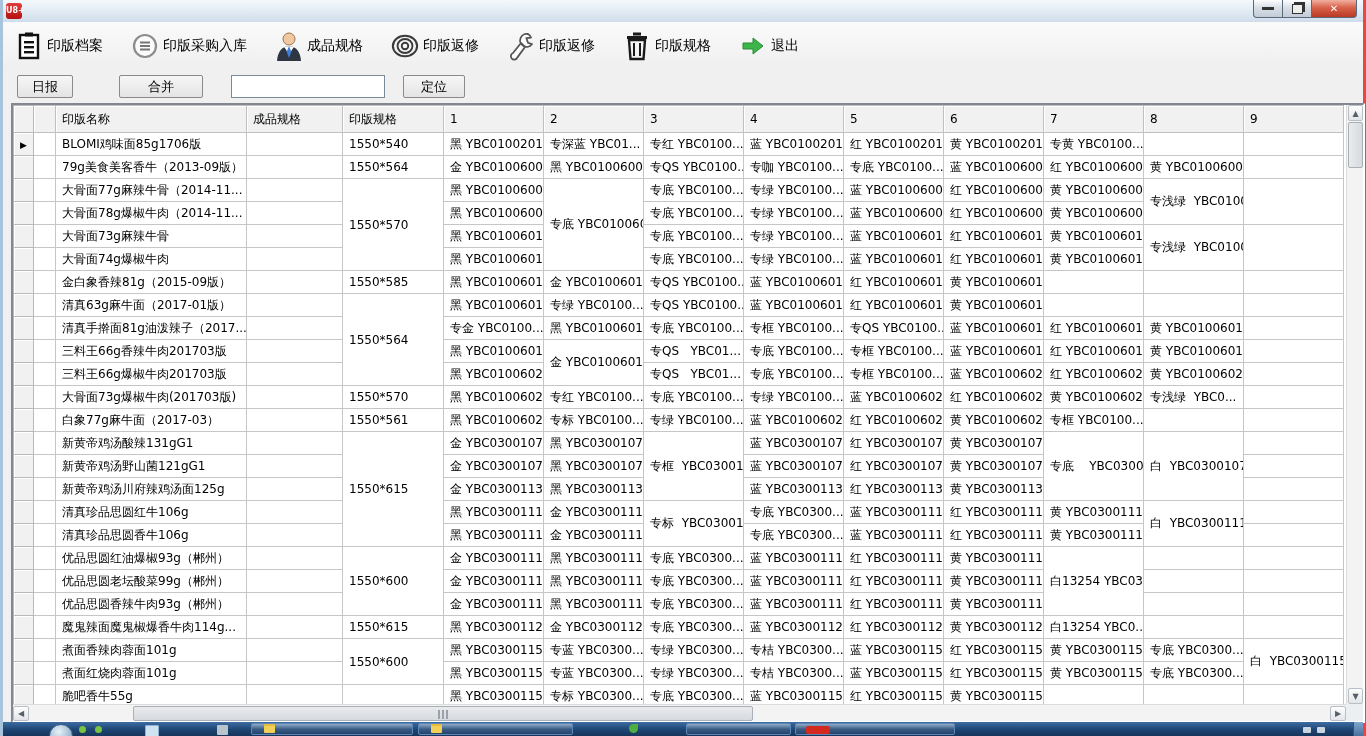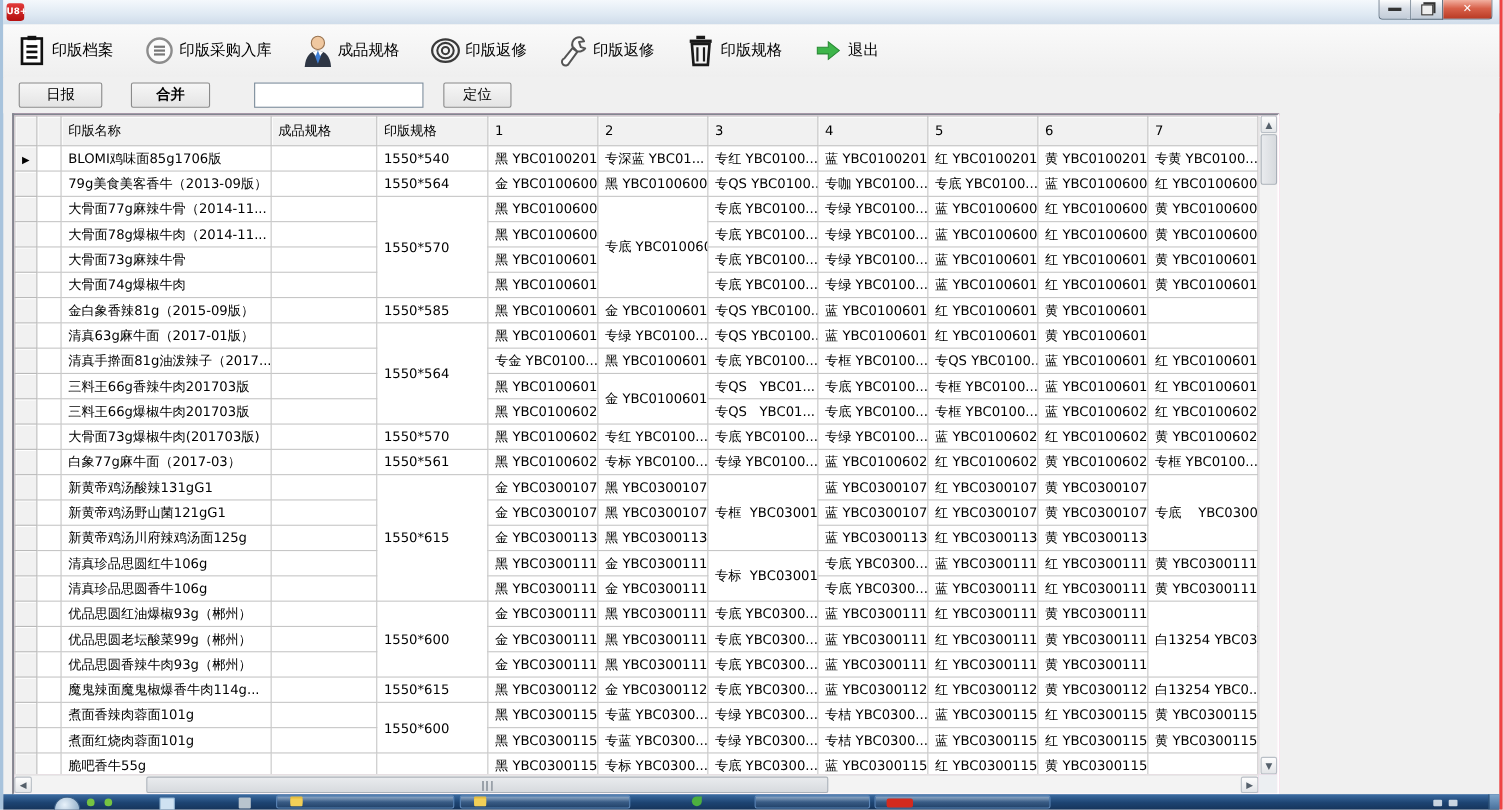--- a/index.html
+++ b/index.html
@@ -28,28 +28,28 @@
   .toolbar{position:absolute;left:0;top:22px;right:0;height:48px;background:linear-gradient(#fafafa,#efefef);
     border-bottom:1px solid #d5d5d5;display:flex;align-items:center;padding-left:12px;gap:28px;}
   .tbitem{display:flex;align-items:center;gap:4px;cursor:default;}
   .tblabel{font-size:14px;color:#000;}
   .ticon{width:28px;height:30px;display:flex;align-items:center;justify-content:center;}
 
   
   .actionbar{position:absolute;left:0;top:70px;right:0;height:33px;background:#f0f0f0;}
   .btn{position:absolute;top:5px;height:23px;background:linear-gradient(#f6f6f6,#e4e4e4);
     border:1px solid #8a8a8a;border-radius:2px;text-align:center;line-height:21px;font-size:13px;box-sizing:border-box;}
-  .btn-daily{left:14px;width:76px;}
-  .btn-merge{left:116px;width:72px;font-weight:bold;}
+  .btn-daily{left:14px;width:56px;}
+  .btn-merge{left:116px;width:84px;}
   .btn-locate{left:400px;width:62px;}
   .locinput{position:absolute;left:228px;top:5px;width:146px;height:21px;border:1px solid #7a8a99;background:#fff;
     box-sizing:content-box;padding:0 3px;font-size:12px;}
 
   
-  .gridpanel{position:absolute;left:8px;top:103px;width:1152px;height:620px;background:#f9a8d4;
+  .gridpanel{position:absolute;left:8px;top:103px;width:1354px;height:620px;background:#be185d;
     border-top:2px solid #828790;border-left:2px solid #828790;border-right:2px solid #fff;border-bottom:2px solid #fff;
     box-sizing:border-box;}
   .gridviewport{position:absolute;left:0;top:0;right:17px;bottom:17px;overflow:hidden;background:#fff;}
   table.grid{border-collapse:collapse;table-layout:fixed;width:1330px;white-space:pre;}
   table.grid td,table.grid th{border:1px solid #c6c6c6;padding:0 4px 0 6px;height:22px;overflow:hidden;
     font-weight:normal;text-align:left;font-size:12px;vertical-align:middle;}
   table.grid thead th{background:#f1f1f1;border-color:#c0c0c0;box-shadow:inset 1px 1px 0 #fff;height:26px;}
   table.grid th.rowhead{background:#f1f1f1;border-color:#b9b9b9;box-shadow:inset 1px 1px 0 #fff;text-align:center;padding:0;}
   td.namecell{padding-left:7px;}
   .indarrow{font-size:9px;color:#000;}

